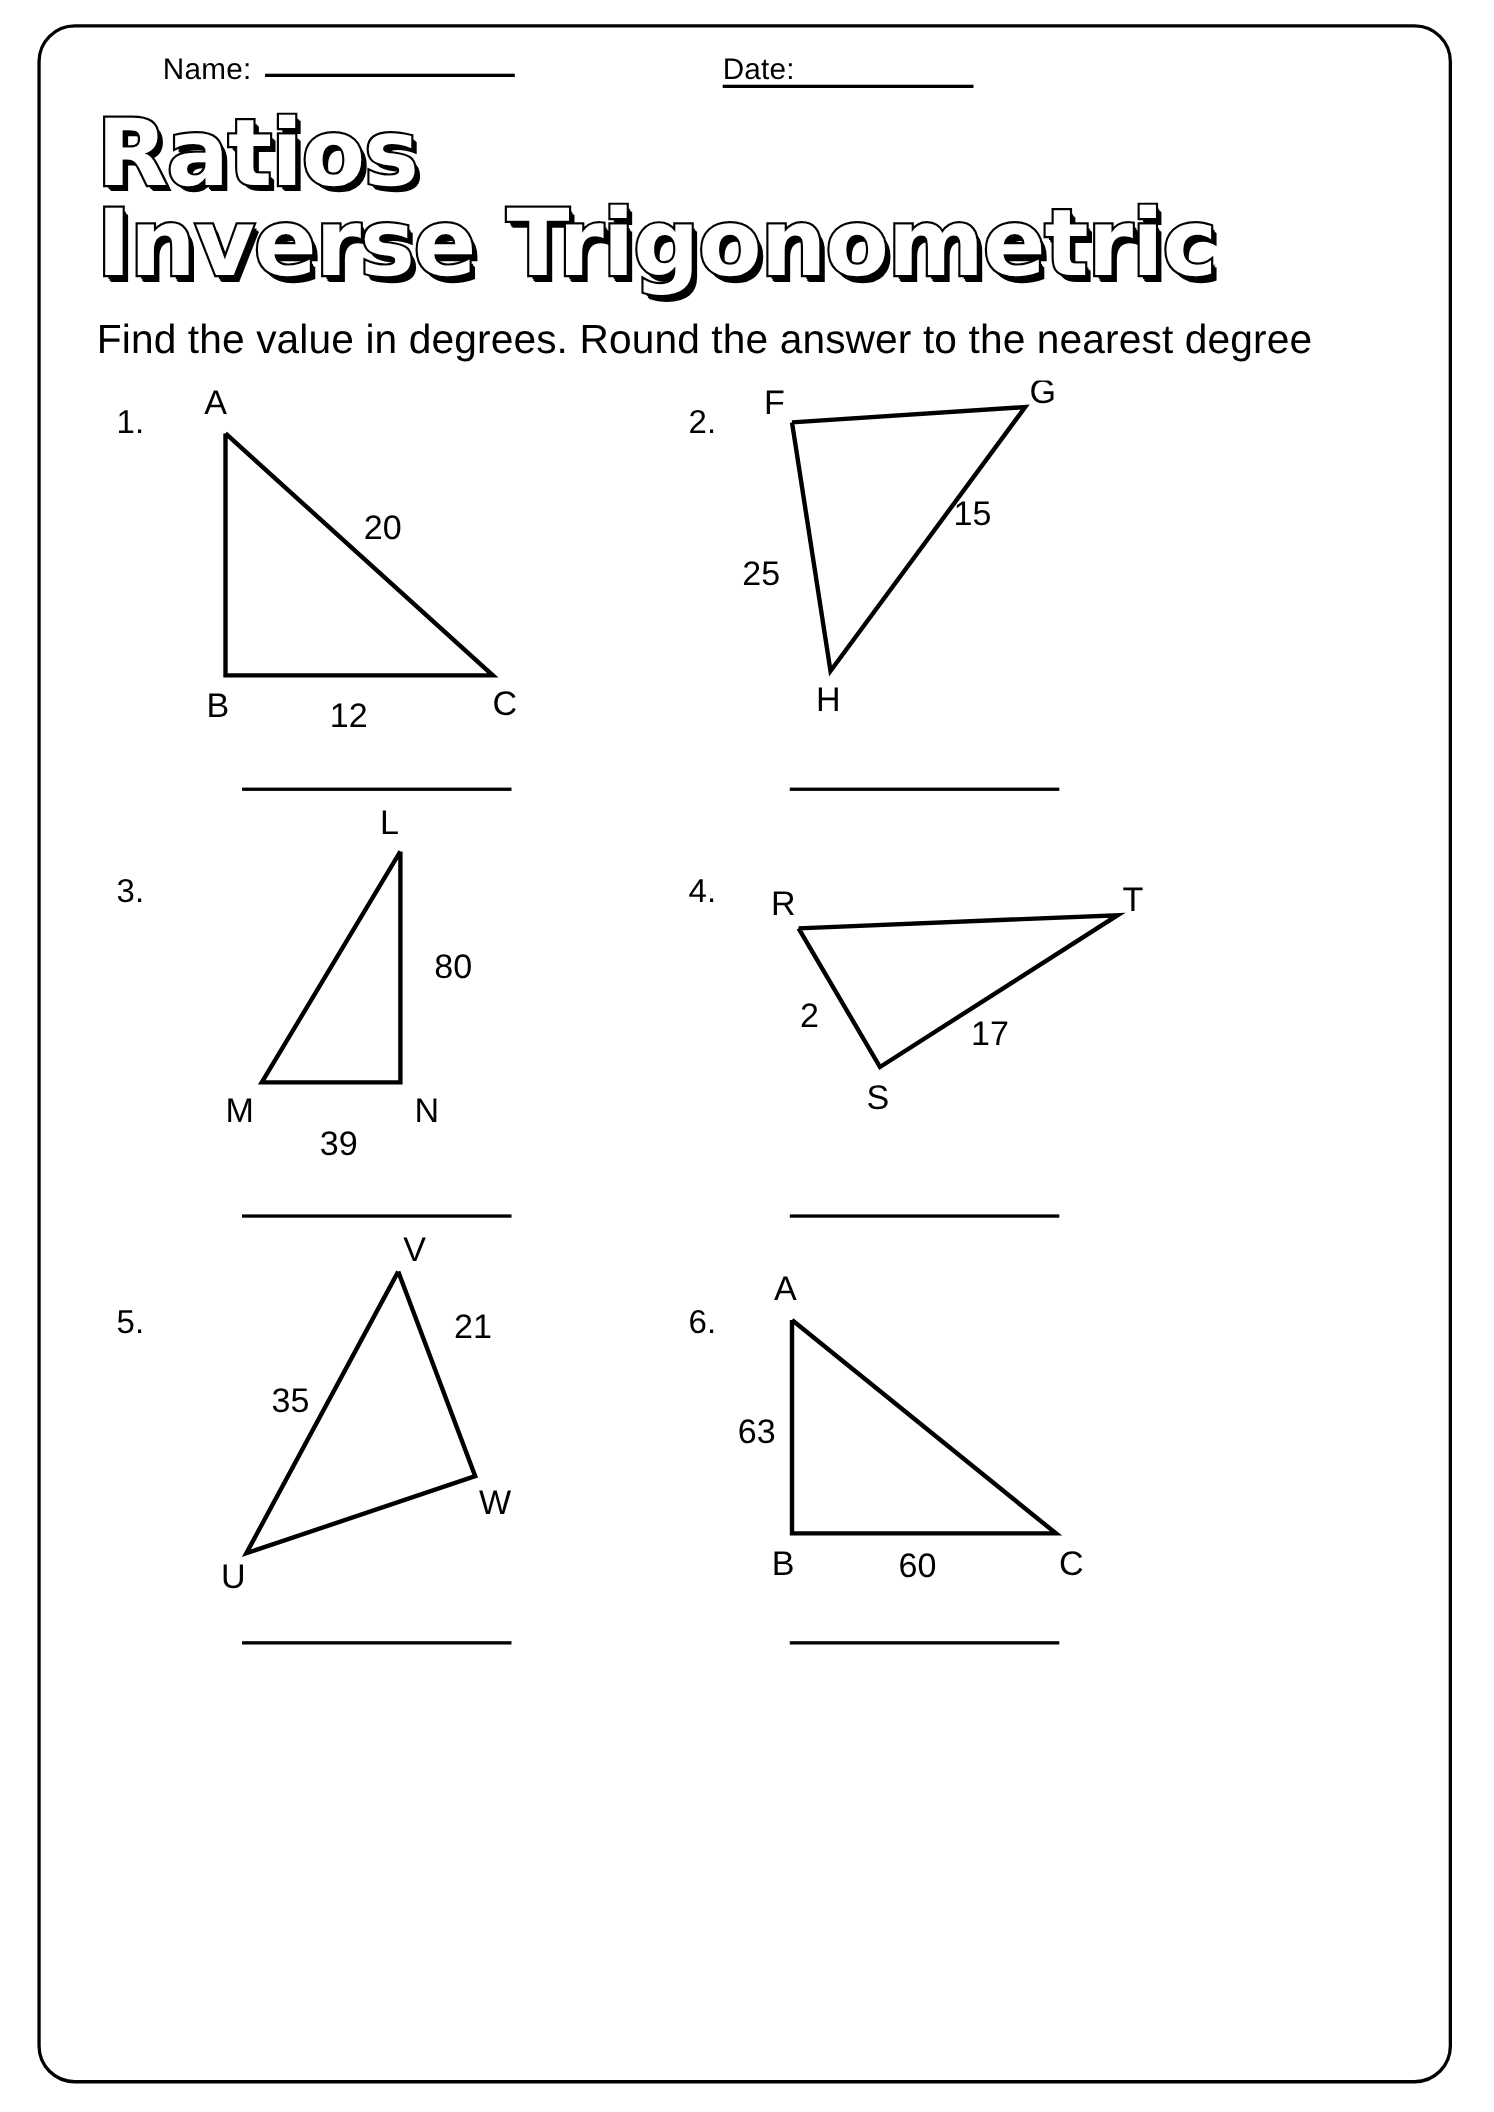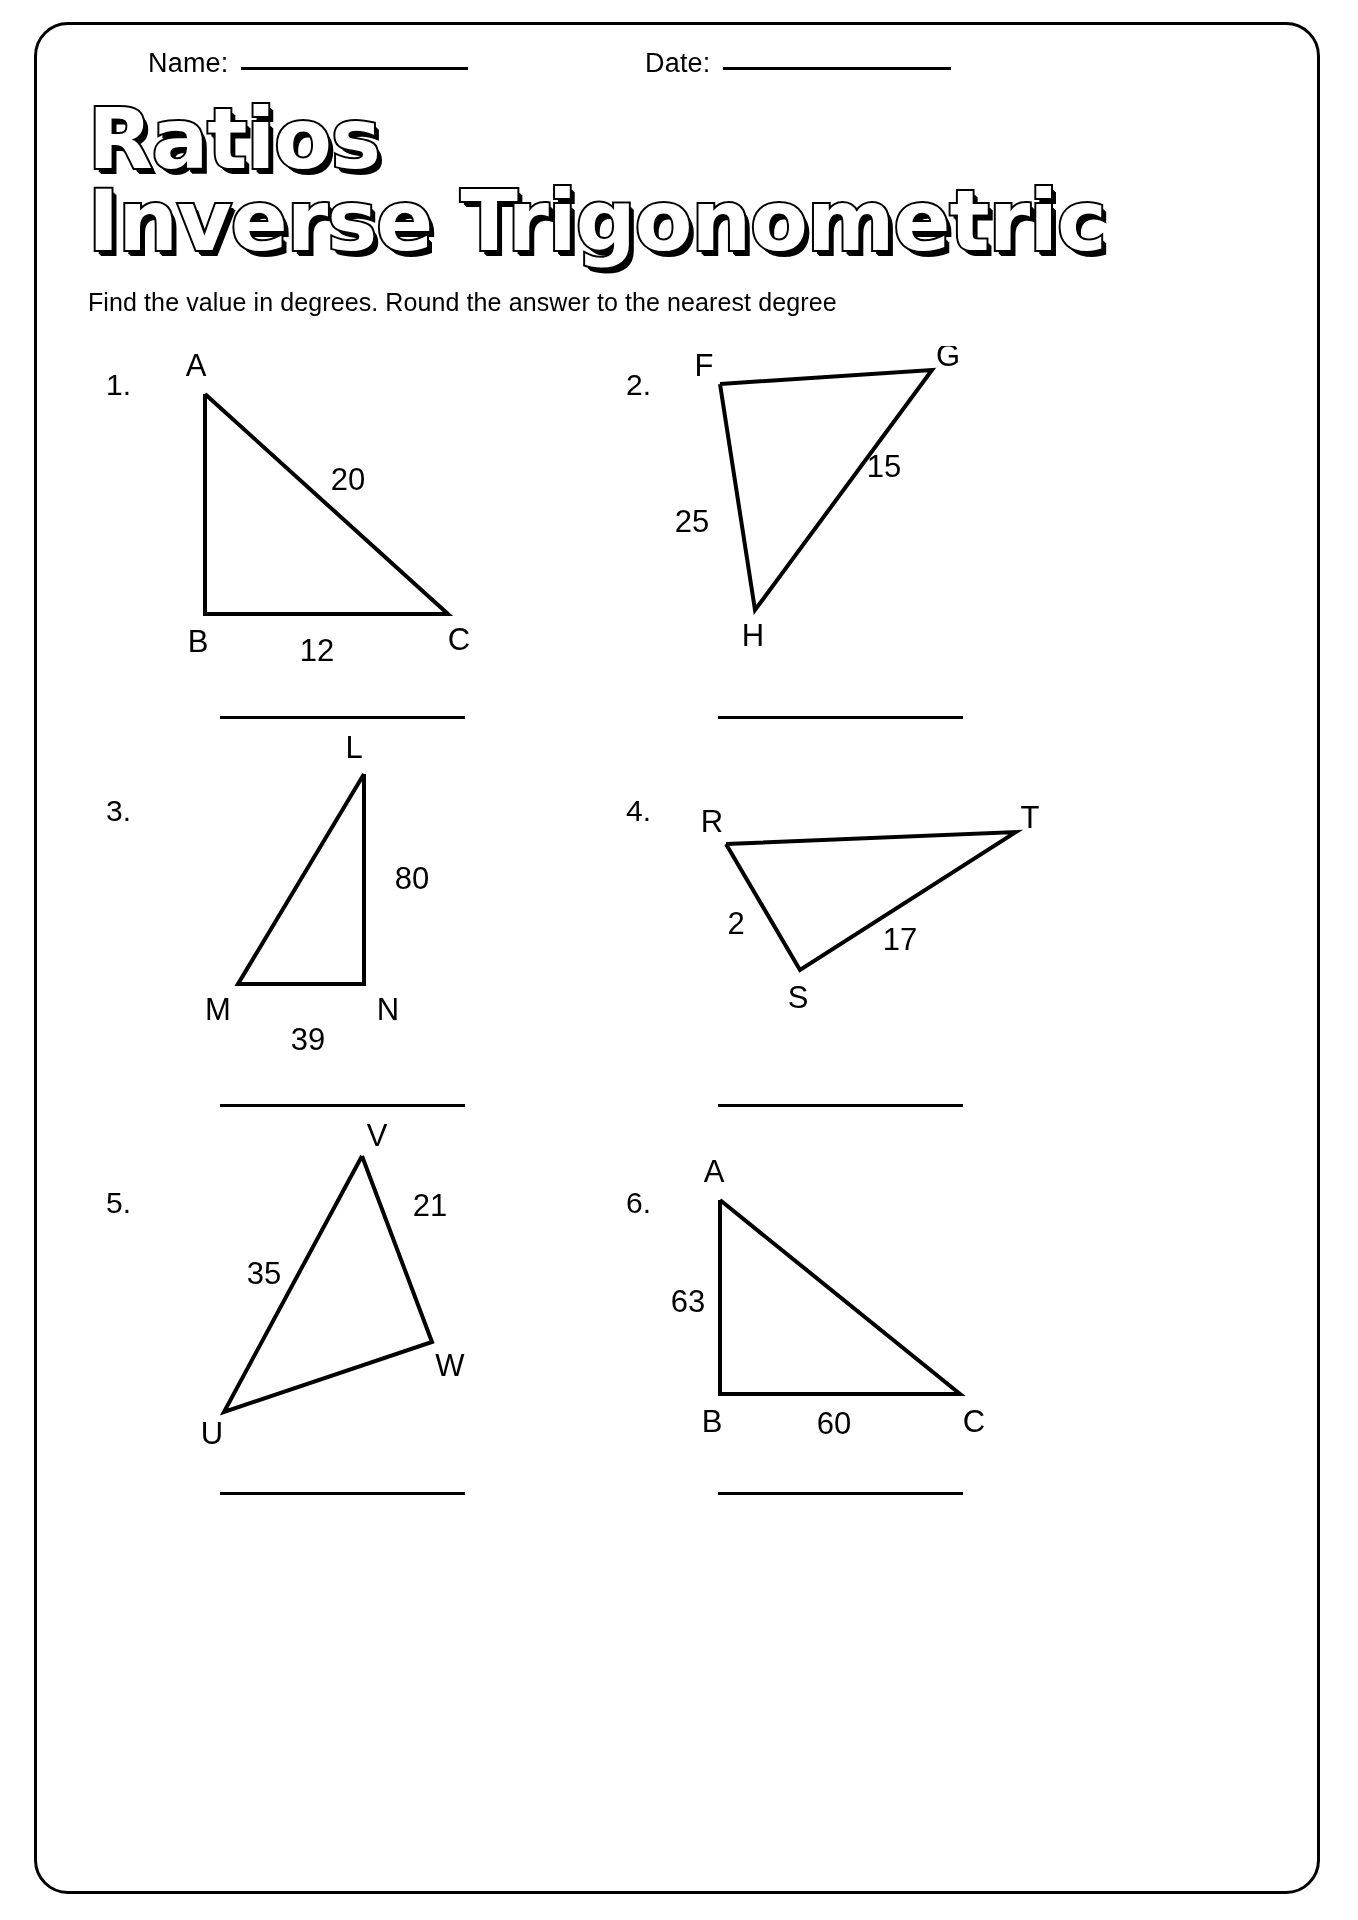--- a/index.html
+++ b/index.html
@@ -46,21 +46,21 @@
   .hdr-rule {
     display: inline-block;
     border-bottom: 3px solid #000;
     height: 0;
     margin-left: 12px;
     position: relative;
     top: -2px;
   }
   #name-field { left: 148px; top: 0; }
   #name-field .hdr-rule { width: 227px; }
-  #date-field { left: 645px; top: 0; }
+  #date-field { left: 645px; top: 0; flex-direction: column; }
   #date-field .hdr-rule { width: 228px; }
 
   
   #title-block {
     position: absolute;
     left: 88px;
     top: 96px;
     width: 1100px;
   }
   .title-line {
@@ -78,21 +78,21 @@
        3px 4px 0 #000;
     white-space: nowrap;
   }
   #title-line-2 { margin-top: 2px; }
 
   
   #instruction {
     position: absolute;
     left: 88px;
     top: 288px;
-    font-size: 25px;
+    font-size: 37px;
     letter-spacing: .1px;
     white-space: nowrap;
   }
 
   
   #problems {
     position: absolute;
     left: 0;
     top: 346px;
     width: 1358px;

